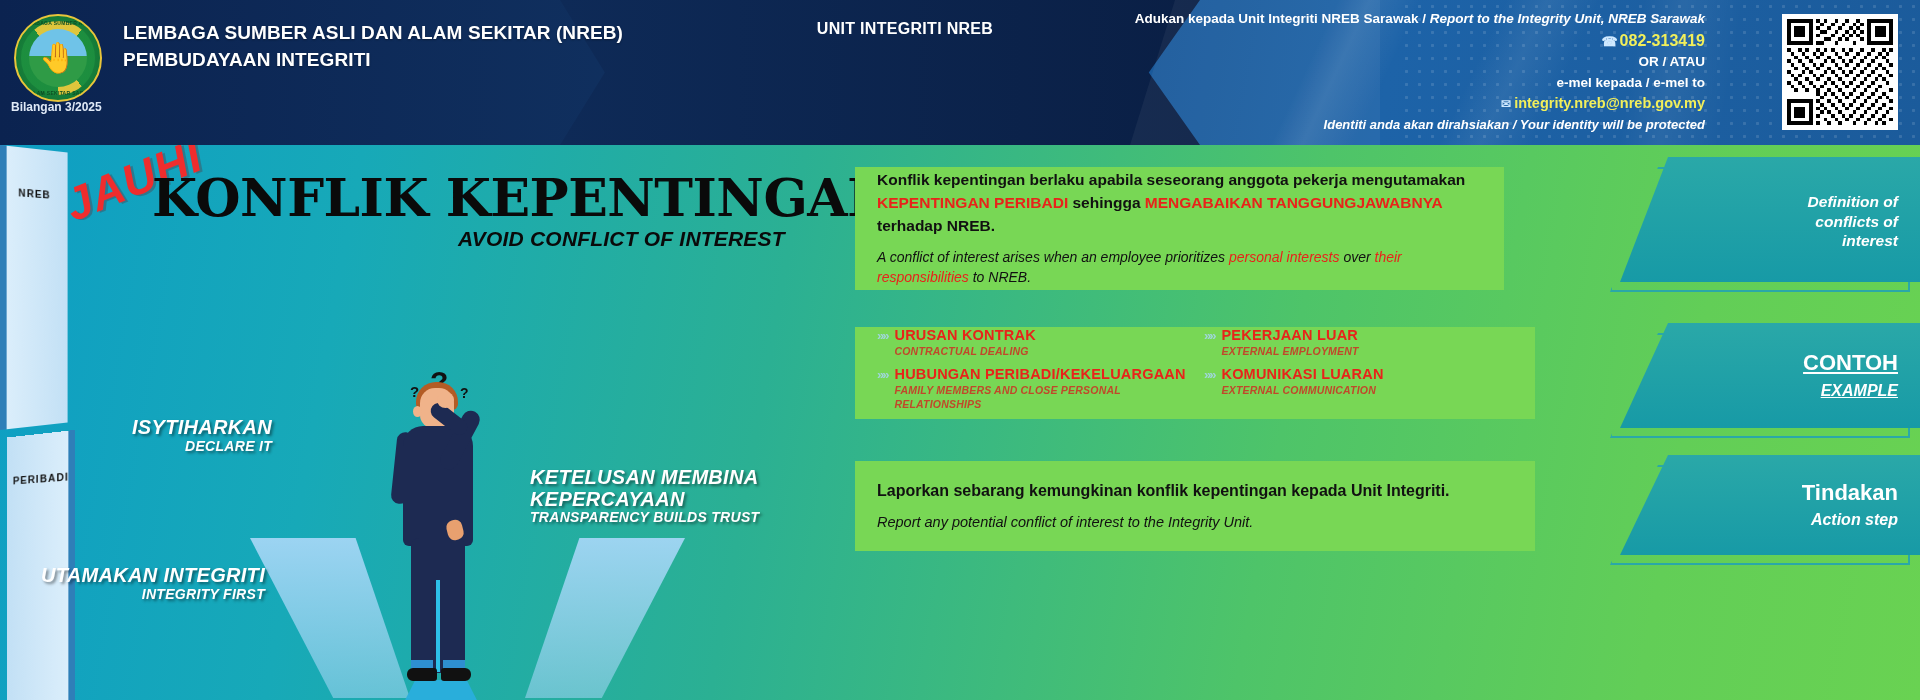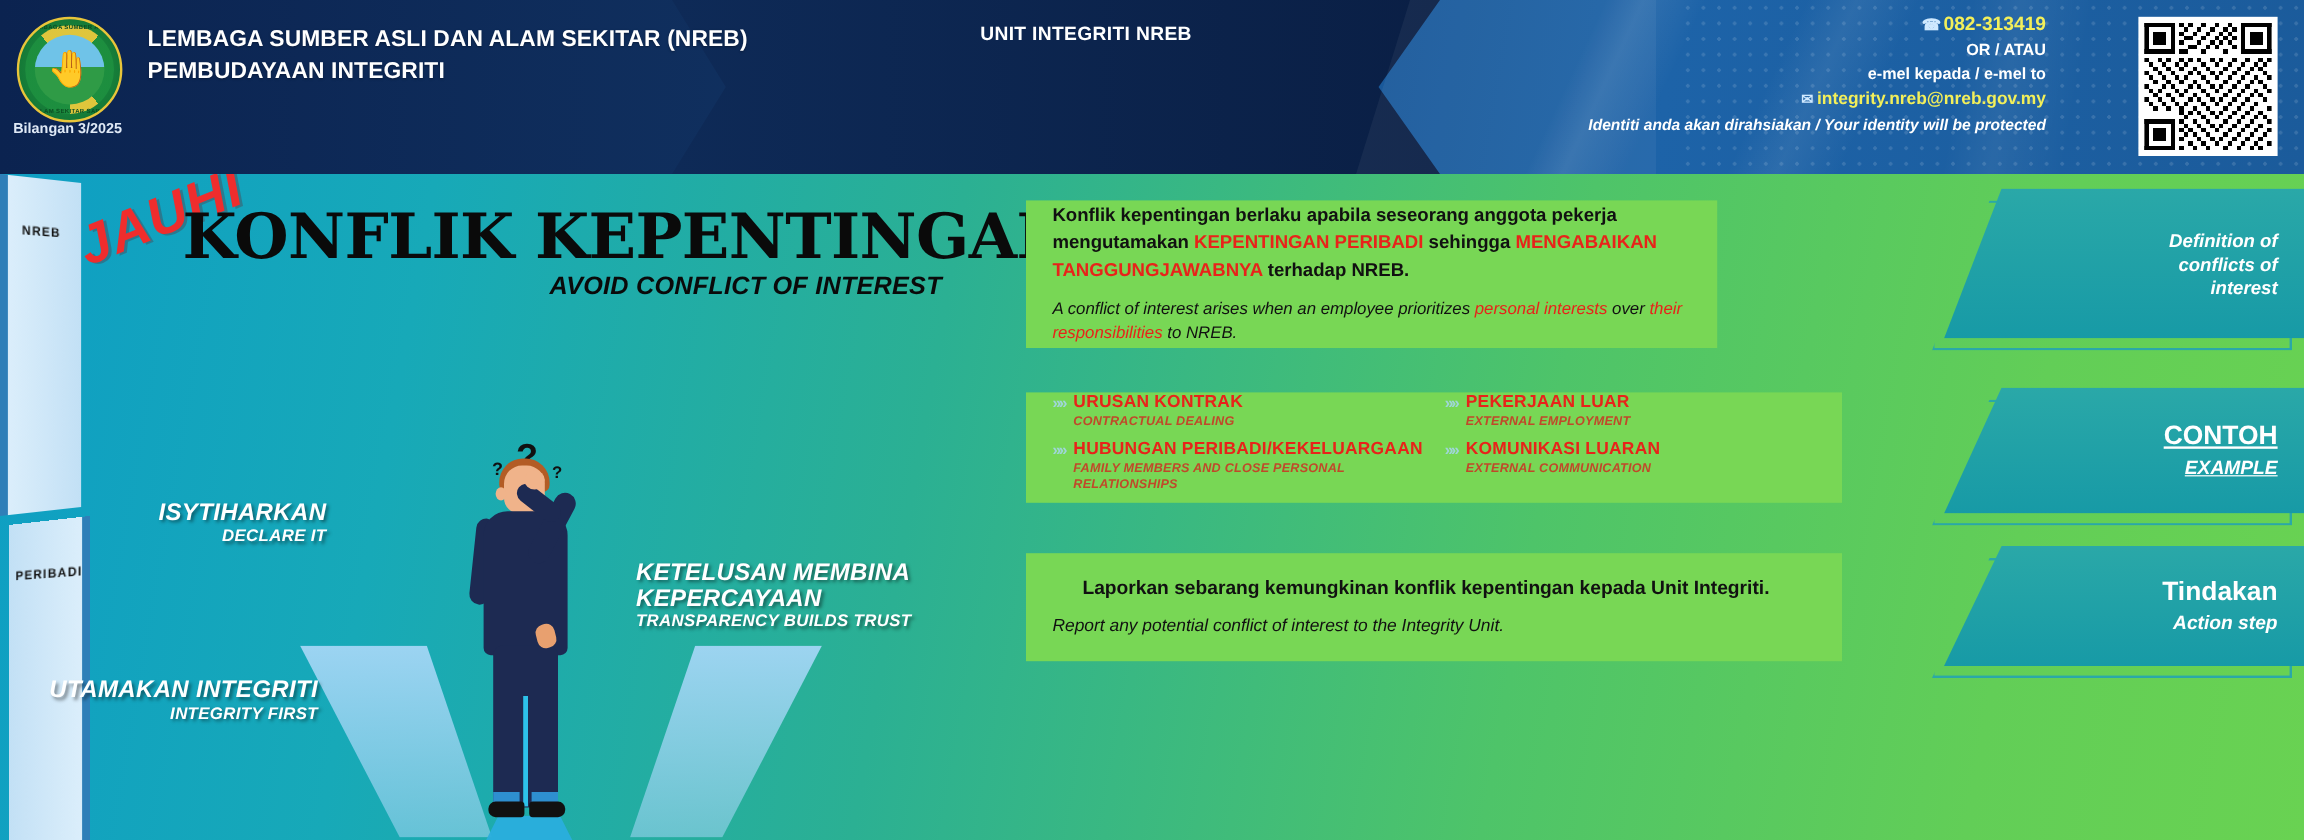--- a/index.html
+++ b/index.html
@@ -199,32 +199,32 @@
   .cap-ketelusan { left:530px; top:322px; width:260px; text-align:left; }
 
   
   .cards { position:absolute; left:845px; top:0; width:1075px; height:555px; }
 
   .card {
     position:absolute; left:10px;
     background:#78d755;
     display:flex; align-items:center;
   }
-  .card-1 { top:22px; width:576px; height:123px;justify-content:center; }
+  .card-1 { top:22px; width:649px; height:123px;justify-content:center; }
   .card-2 { top:182px; width:680px; height:92px; }
   .card-3 { top:316px; width:680px; height:90px; }
 
   .card-inner { padding: 0 22px; width:100%; }
 
   .p-ms { color:#111; font-size:15.5px; font-weight:bold; line-height:1.46; }
   .p-ms .red { color:#e8231a; }
   .p-en { color:#111; font-size:14px; font-style:italic; line-height:1.45; margin-top:10px; }
   .p-en .red { color:#e8231a; }
 
-  .p-action-ms { color:#111; font-size:16px; font-weight:bold; line-height:1.5;margin-left:25px; }
+  .p-action-ms { color:#111; font-size:16px; font-weight:bold; line-height:1.5; }
   .p-action-en { color:#111; font-size:14.5px; font-style:italic; line-height:1.5; margin-top:9px; }
 
   .ex-grid { display:flex; width:100%; gap:18px; }
   .ex-col { flex:1; }
   .ex-item { display:flex; align-items:flex-start; gap:7px; margin-bottom:8px; }
   .ex-arrows { color:#9fd6d9; font-size:13px; font-weight:bold; letter-spacing:-2px; line-height:1.1; margin-top:2px; flex:none; }
   .ex-ms { color:#e8231a; font-size:14.5px; font-weight:bold; letter-spacing:.2px; line-height:1.15; }
   .ex-en { color:#c0492a; font-size:10.5px; font-style:italic; font-weight:bold; letter-spacing:.2px; line-height:1.3; margin-top:1px; }
 
   
@@ -279,20 +279,25 @@
     <div class="hdr-title">
       <div>LEMBAGA SUMBER ASLI DAN ALAM SEKITAR (NREB)</div>
       <div>PEMBUDAYAAN INTEGRITI</div>
     </div>
 
     <div class="hdr-bilangan">Bilangan 3/2025</div>
 
     <div class="hdr-unit">UNIT INTEGRITI NREB</div>
 
     <div class="contact">
+      <div class="l1">
+        <span>Adukan kepada Unit Integriti NREB Sarawak</span>
+        <span>/</span>
+        <span class="en">Report to the Integrity Unit, NREB Sarawak</span>
+      </div>
       <div class="phone">
         <span class="tel-icon">☎</span><span>082-313419</span>
       </div>
       <div class="or">OR / ATAU</div>
       <div class="emel">e-mel kepada / e-mel to</div>
       <div class="mail">
         <span class="mail-icon">✉</span><span>integrity.nreb@nreb.gov.my</span>
       </div>
       <div class="protect">Identiti anda akan dirahsiakan / Your identity will be protected</div>
     </div>

